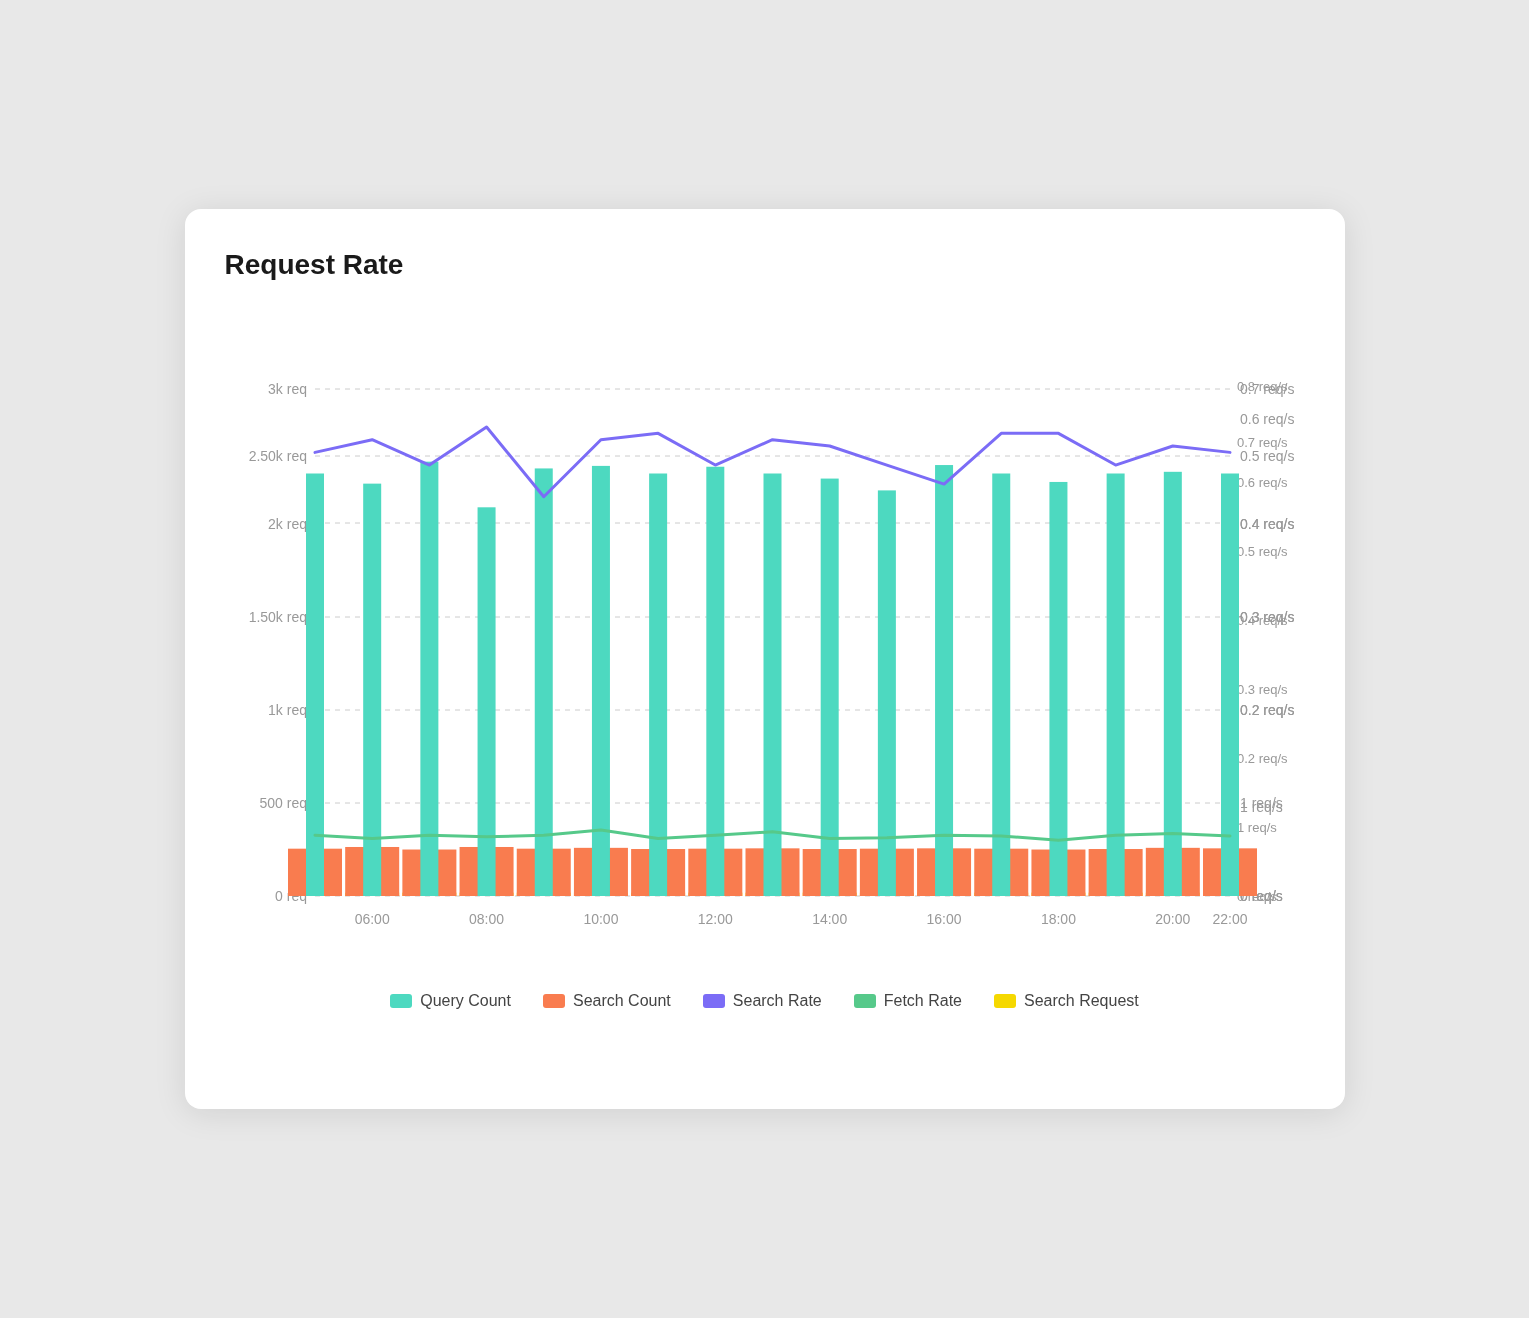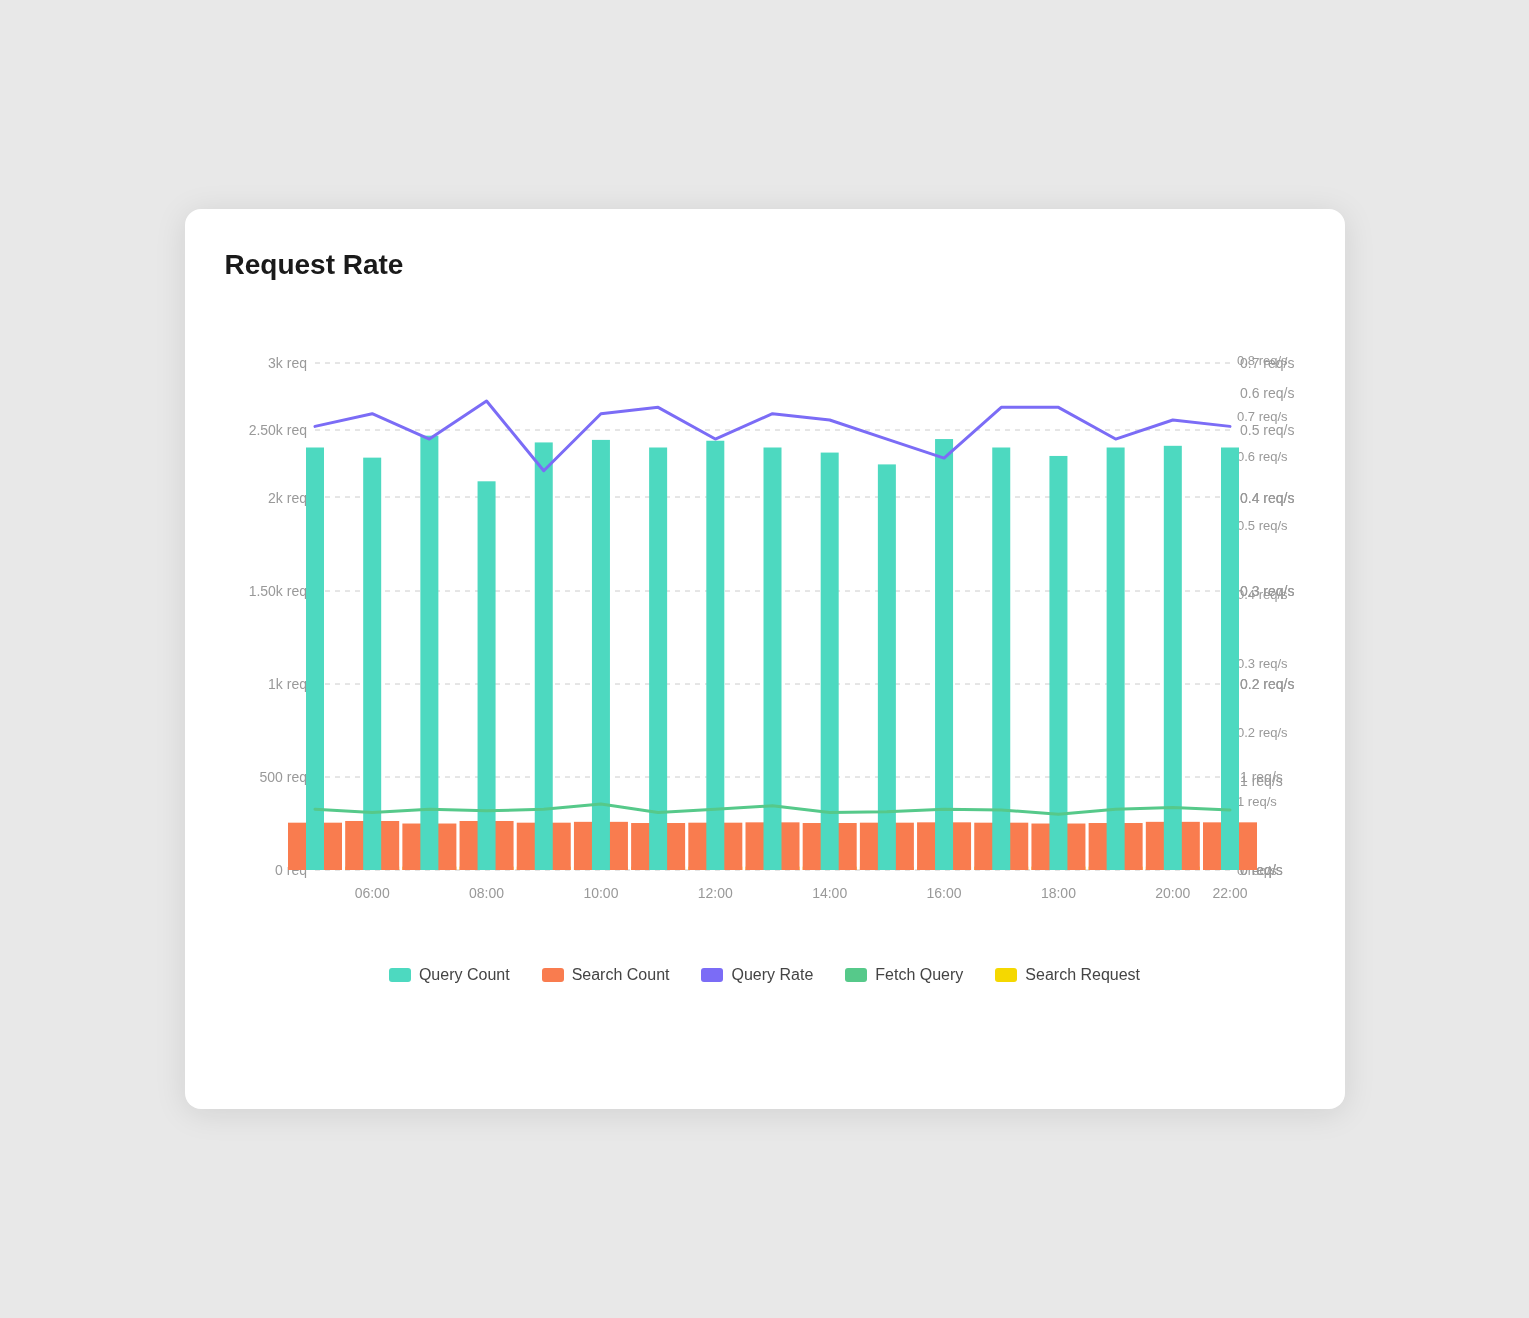--- a/index.html
+++ b/index.html
@@ -16,21 +16,21 @@
       border-radius: 16px;
       box-shadow: 0 4px 32px rgba(0,0,0,0.10);
       padding: 40px 40px 30px 40px;
       width: 1160px;
       min-height: 900px;
     }
     .chart-title {
       font-size: 28px;
       font-weight: 700;
       color: #1a1a1a;
-      margin-bottom: 17px;
+      margin-bottom: 43px;
     }
     .chart-area {
       position: relative;
       width: 100%;
       height: 650px;
     }
     svg.main-chart {
       width: 100%;
       height: 100%;
     }
@@ -192,24 +192,24 @@
     <div class="legend-item">
       <span class="legend-color" style="background:#4dd9c0"></span>
       <span>Query Count</span>
     </div>
     <div class="legend-item">
       <span class="legend-color" style="background:#f97c4f"></span>
       <span>Search Count</span>
     </div>
     <div class="legend-item">
       <span class="legend-color" style="background:#7b6cf6"></span>
-      <span>Query Rate</span>
+      <span>Search Rate</span>
     </div>
     <div class="legend-item">
       <span class="legend-color" style="background:#56c98a"></span>
-      <span>Fetch Query</span>
+      <span>Fetch Rate</span>
     </div>
     <div class="legend-item">
       <span class="legend-color" style="background:#f5d800"></span>
       <span>Search Request</span>
     </div>
   </div>
 </div>
 
 </body></html>

